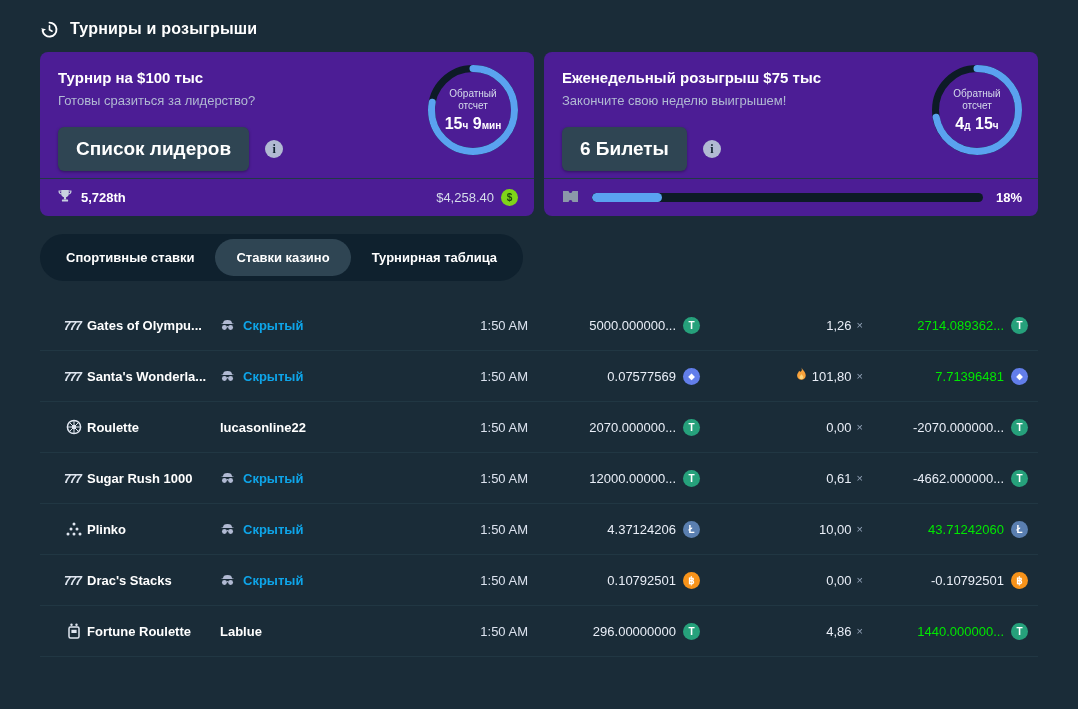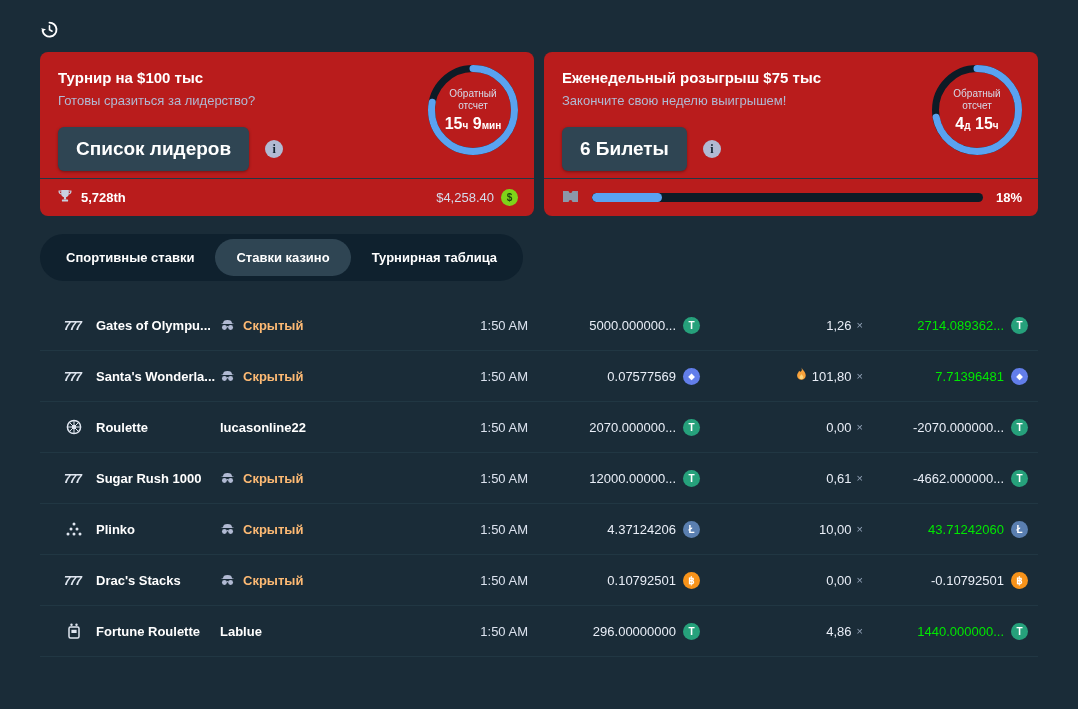--- a/index.html
+++ b/index.html
@@ -12,21 +12,21 @@
   }
   .wrap { padding:16px 40px 0 40px; }
 
   
   .page-header { display:flex; align-items:center; gap:11px; height:26px; margin-bottom:10px; }
   .page-header .hicon { display:flex; align-items:center; }
   .page-title { font-size:16px; font-weight:bold; letter-spacing:.2px; }
 
   
   .cards { display:flex; gap:10px; }
-  .card { flex:1; background:#b91c1c; border-radius:8px; overflow:hidden; }
+  .card { flex:1; background:#4c1d95; border-radius:8px; overflow:hidden; }
   .card-top { position:relative; height:126px; padding:17px 20px 0 18px; }
   .card-title { font-size:15px; font-weight:bold; margin-bottom:7px; }
   .card-sub { font-size:13px; color:#b1bad3; }
   .card-actions { display:flex; align-items:center; gap:16px; margin-top:19px; }
   .btn {
     background:#2f4553; border:none; border-radius:6px; color:#fff;
     font-family:"Liberation Sans",sans-serif; font-size:19px; font-weight:bold;
     padding:11px 18px; cursor:pointer; box-shadow:0 1px 3px rgba(0,0,0,.35);
   }
   .info {
@@ -72,24 +72,24 @@
   .table { margin-top:19px; border-radius:8px 8px 0 0; overflow:hidden; }
   .t-row {
     display:grid; grid-template-columns:156px 180px 128px 172px 163px 165px;
     align-items:center; padding:0 10px 0 24px;
   }
   .t-head { background:#0f212e; height:50px; }
   .t-head .hcell { font-size:13px; font-weight:bold; color:#d0d9e6; }
   .t-body .t-row { height:51px; border-bottom:1px solid #213743; background:transparent; }
   .cell { display:flex; align-items:center; min-width:0; }
   .right { justify-content:flex-end; text-align:right; }
-  .c-game { gap:12px; font-size:13px; font-weight:bold; white-space:nowrap; }
+  .c-game { gap:3px; font-size:13px; font-weight:bold; white-space:nowrap; }
   .g-icon { width:20px; display:flex; justify-content:center; align-items:center; color:#dfe6f0; }
   .c-user { gap:8px; font-size:13px; font-weight:bold; }
-  .c-user.hidden-user { color:#fdba74; }
+  .c-user.hidden-user { color:#0ea5e9; }
   .c-time { font-size:13px; color:#dbe2ee; }
   .num { font-size:13px; color:#e9eef7; white-space:nowrap; }
   .c-amount, .c-payout { gap:7px; }
   .c-mult { gap:5px; }
   .c-mult .x { font-size:11px; color:#93a3b8; }
   .c-payout.win .num { color:#00e701; }
   .spy { display:flex; align-items:center; }
 </style>
 </head>
 <body>
@@ -98,20 +98,21 @@
 
   
   <div class="page-header">
     <span class="hicon">
       <svg width="19" height="19" viewBox="0 0 19 19">
         <path d="M9.5 2.6 a7 7 0 1 1 -6.9 8.3" fill="none" stroke="#ffffff" stroke-width="1.9" stroke-linecap="round"></path>
         <path d="M1.2 8.2 l1.7 3.2 3.1-2.1 z" fill="#ffffff"></path>
         <path d="M9.5 5.8 v3.9 l2.6 1.5" fill="none" stroke="#ffffff" stroke-width="1.6" stroke-linecap="round"></path>
       </svg>
     </span>
+    <span class="page-title">Турниры и розыгрыши</span>
   </div>
 
   
   <div class="cards">
 
     <div class="card">
       <div class="card-top">
         <div class="card-title">Турнир на $100 тыс</div>
         <div class="card-sub">Готовы сразиться за лидерство?</div>
         <div class="card-actions">

